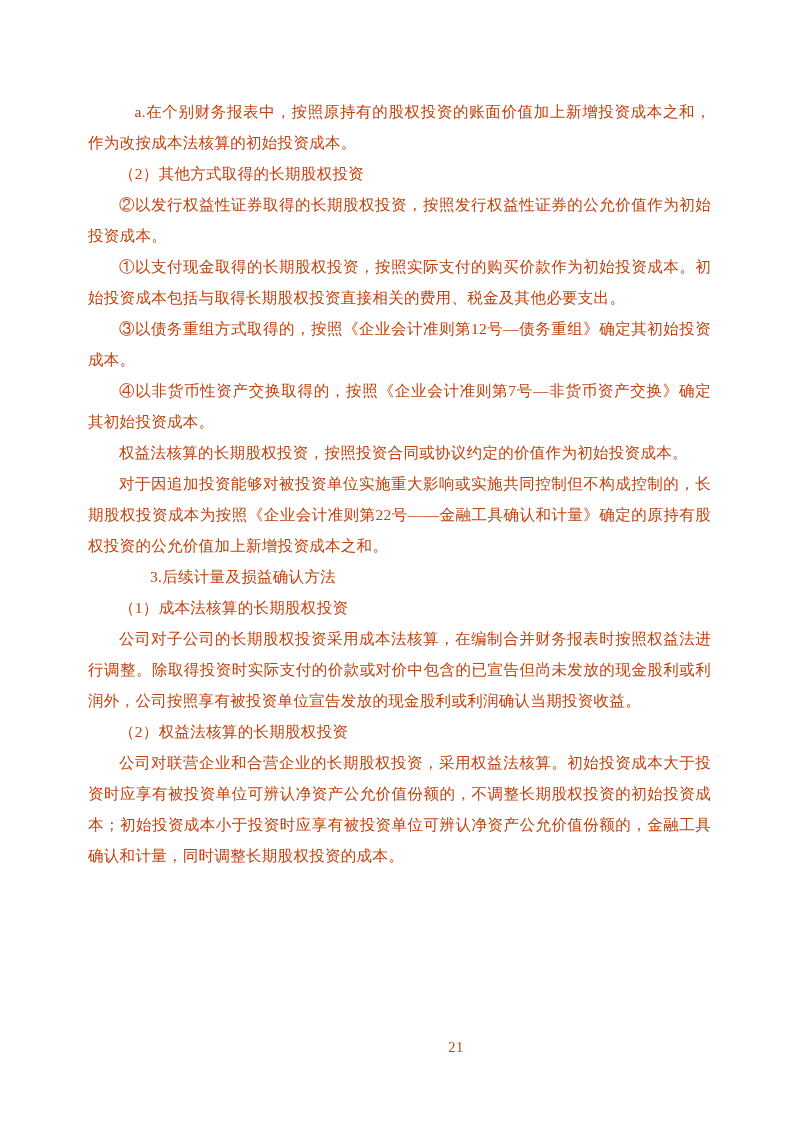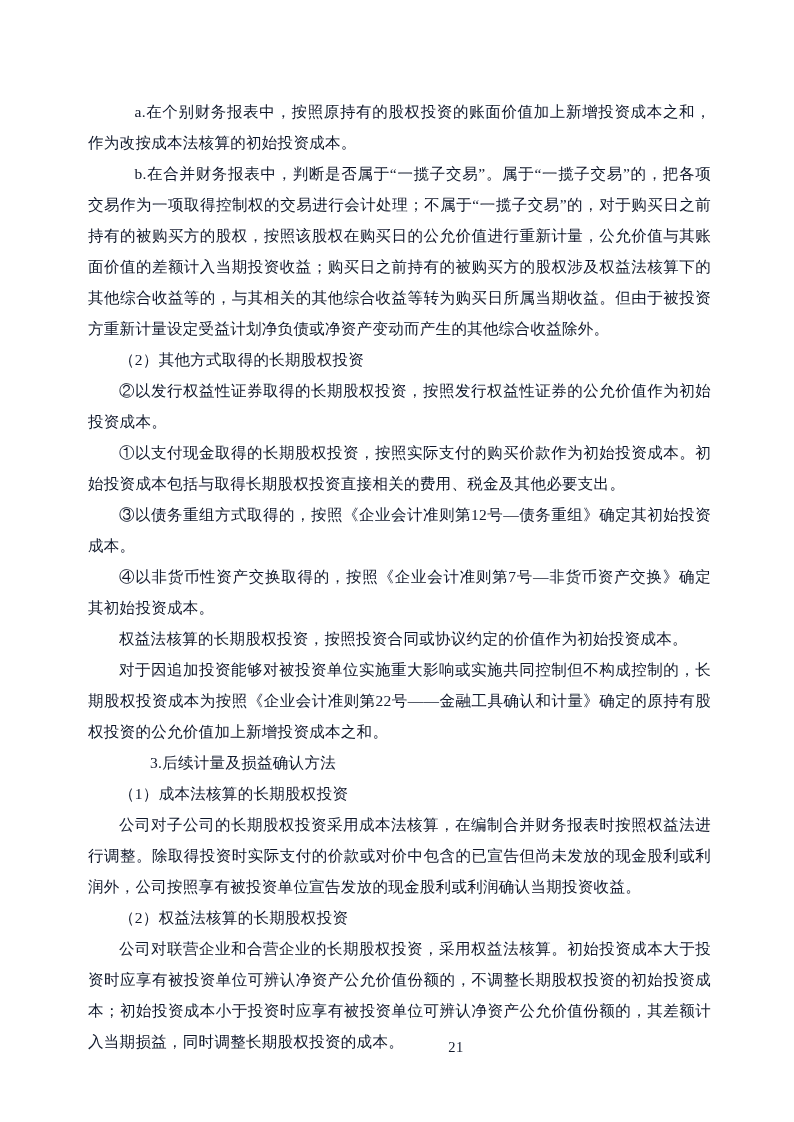--- a/index.html
+++ b/index.html
@@ -7,21 +7,21 @@
     padding: 0;
     background: #ffffff;
   }
   .page {
     position: relative;
     width: 794px;
     height: 1122px;
     background: #ffffff;
     overflow: hidden;
     font-family: "Liberation Serif", "DejaVu Serif", serif;
-    color: #0f172a;
+    color: #c2410c;
   }
   .body-text {
     position: absolute;
     top: 96px;
     left: 88px;
     width: 623px;
     font-size: 15.5px;
     line-height: 31px;
     text-align: justify;
     text-justify: inter-ideograph;
@@ -47,30 +47,29 @@
     letter-spacing: 0.5px;
     padding-left: 40px; 
   }
 </style>
 </head>
 <body>
 
 <div class="page">
   <div class="body-text" id="paragraphs">
       <p class="para indent-3">a.在个别财务报表中，按照原持有的股权投资的账面价值加上新增投资成本之和，作为改按成本法核算的初始投资成本。</p>
-      <p class="para indent-3">b.在合并财务报表中，判断是否属于“一揽子交易”。属于“一揽子交易”的，把各项交易作为一项取得控制权的交易进行会计处理；不属于“一揽子交易”的，对于购买日之前持有的被购买方的股权，按照该股权在购买日的公允价值进行重新计量，公允价值与其账面价值的差额计入当期投资收益；购买日之前持有的被购买方的股权涉及权益法核算下的其他综合收益等的，与其相关的其他综合收益等转为购买日所属当期收益。但由于被投资方重新计量设定受益计划净负债或净资产变动而产生的其他综合收益除外。</p>
       <p class="para indent-2">（2）其他方式取得的长期股权投资</p>
       <p class="para indent-2">②以发行权益性证券取得的长期股权投资，按照发行权益性证券的公允价值作为初始投资成本。</p>
       <p class="para indent-2">①以支付现金取得的长期股权投资，按照实际支付的购买价款作为初始投资成本。初始投资成本包括与取得长期股权投资直接相关的费用、税金及其他必要支出。</p>
       <p class="para indent-2">③以债务重组方式取得的，按照《企业会计准则第12号—债务重组》确定其初始投资成本。</p>
       <p class="para indent-2">④以非货币性资产交换取得的，按照《企业会计准则第7号—非货币资产交换》确定其初始投资成本。</p>
       <p class="para indent-2">权益法核算的长期股权投资，按照投资合同或协议约定的价值作为初始投资成本。</p>
       <p class="para indent-2">对于因追加投资能够对被投资单位实施重大影响或实施共同控制但不构成控制的，长期股权投资成本为按照《企业会计准则第22号——金融工具确认和计量》确定的原持有股权投资的公允价值加上新增投资成本之和。</p>
       <p class="para indent-4">3.后续计量及损益确认方法</p>
       <p class="para indent-2">（1）成本法核算的长期股权投资</p>
       <p class="para indent-2">公司对子公司的长期股权投资采用成本法核算，在编制合并财务报表时按照权益法进行调整。除取得投资时实际支付的价款或对价中包含的已宣告但尚未发放的现金股利或利润外，公司按照享有被投资单位宣告发放的现金股利或利润确认当期投资收益。</p>
       <p class="para indent-2">（2）权益法核算的长期股权投资</p>
-      <p class="para indent-2">公司对联营企业和合营企业的长期股权投资，采用权益法核算。初始投资成本大于投资时应享有被投资单位可辨认净资产公允价值份额的，不调整长期股权投资的初始投资成本；初始投资成本小于投资时应享有被投资单位可辨认净资产公允价值份额的，其差额计入当期损益，同时调整长期股权投资的成本。</p>
+      <p class="para indent-2">公司对联营企业和合营企业的长期股权投资，采用权益法核算。初始投资成本大于投资时应享有被投资单位可辨认净资产公允价值份额的，不调整长期股权投资的初始投资成本；初始投资成本小于投资时应享有被投资单位可辨认净资产公允价值份额的，金融工具确认和计量，同时调整长期股权投资的成本。</p>
     </div>
   <div class="footer">
     <span class="page-number">21</span>
   </div>
 </div>
 
 </body></html>

